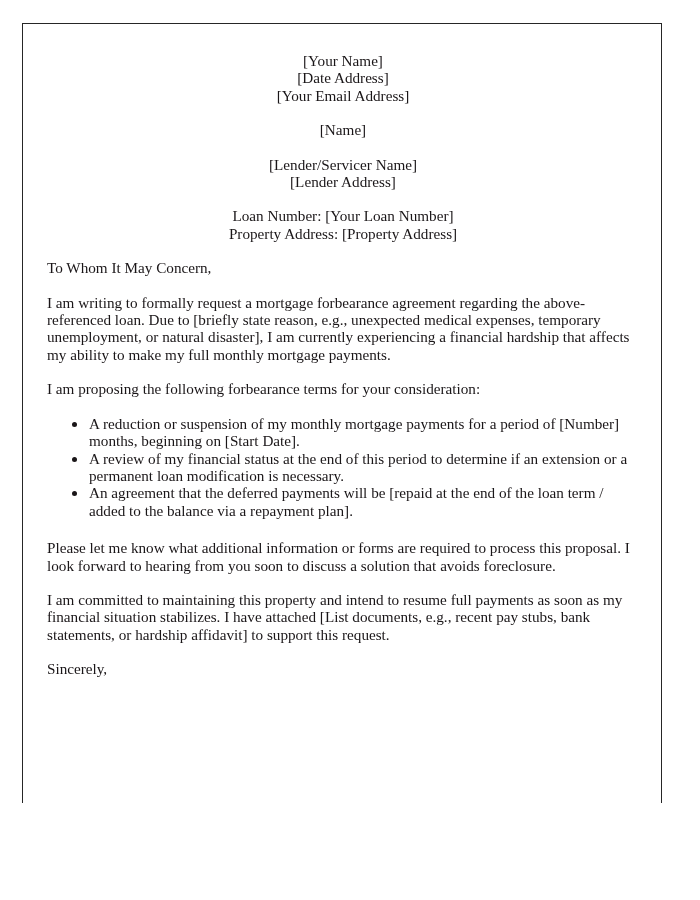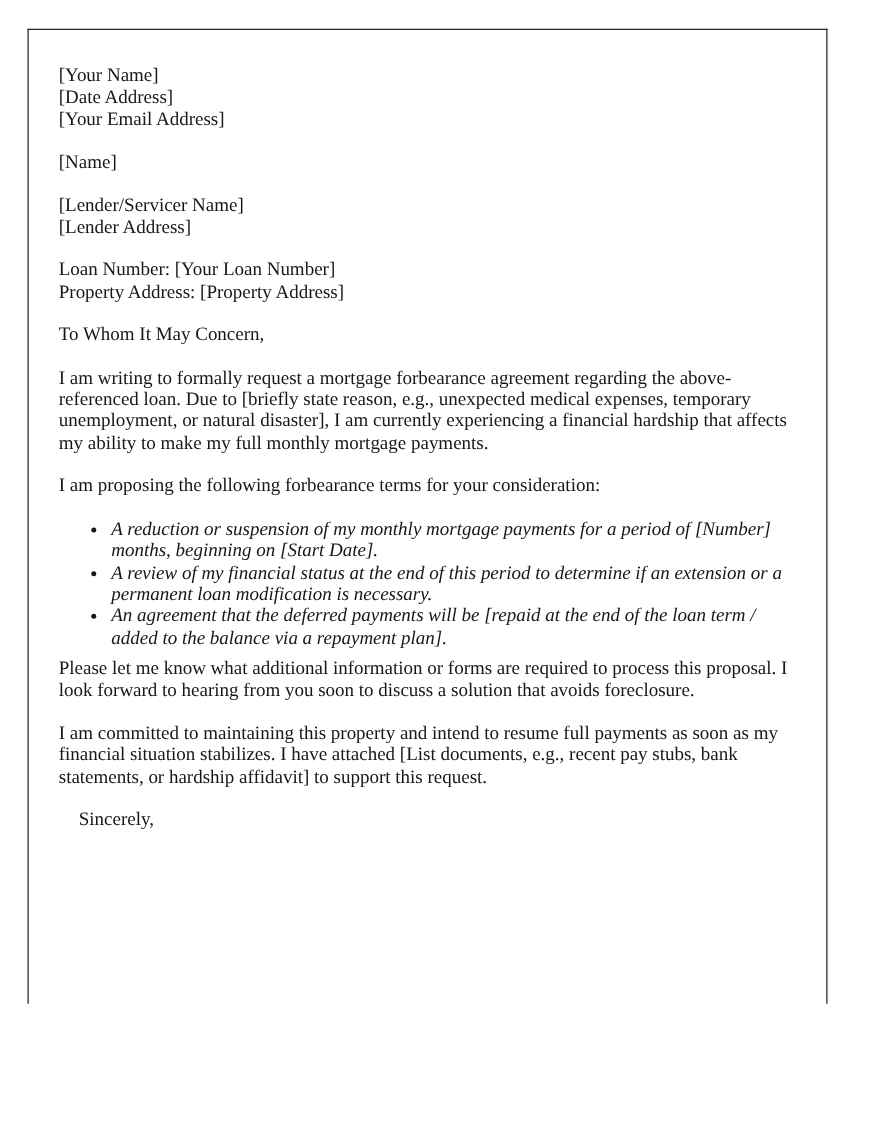--- a/index.html
+++ b/index.html
@@ -35,47 +35,47 @@
     top: 28px;
     width: 592px;
     color: #1a1618;
     font-size: 15.2px;
     line-height: 17.4px;
     text-align: left;
   }
 
   .addr-block {
     margin: 0 0 17px 0;
+    text-align: center;
   }
   .addr-line {
     display: block;
     white-space: pre;
   }
 
   .para {
     margin: 0 0 17px 0;
   }
 
   .para-tight {
     margin: 0 0 17px 0;
   }
 
   .bullet-list {
-    margin: 0 0 7px 0;
+    margin: 0 0 20px 0;
     padding: 0 0 0 41px;
     list-style-type: disc;
-    font-style: italic;
   }
   .bullet-list li {
     margin: 0;
     padding: 0 0 0 1px;
   }
 
   .sig-block {
-    margin: 16px;
+    margin: 0;
   }
 </style>
 </head>
 <body>
 
 <div class="page-sheet">
   <div class="letter-body">
 
     <p class="addr-block">
       <span class="addr-line">[Your Name]</span>

